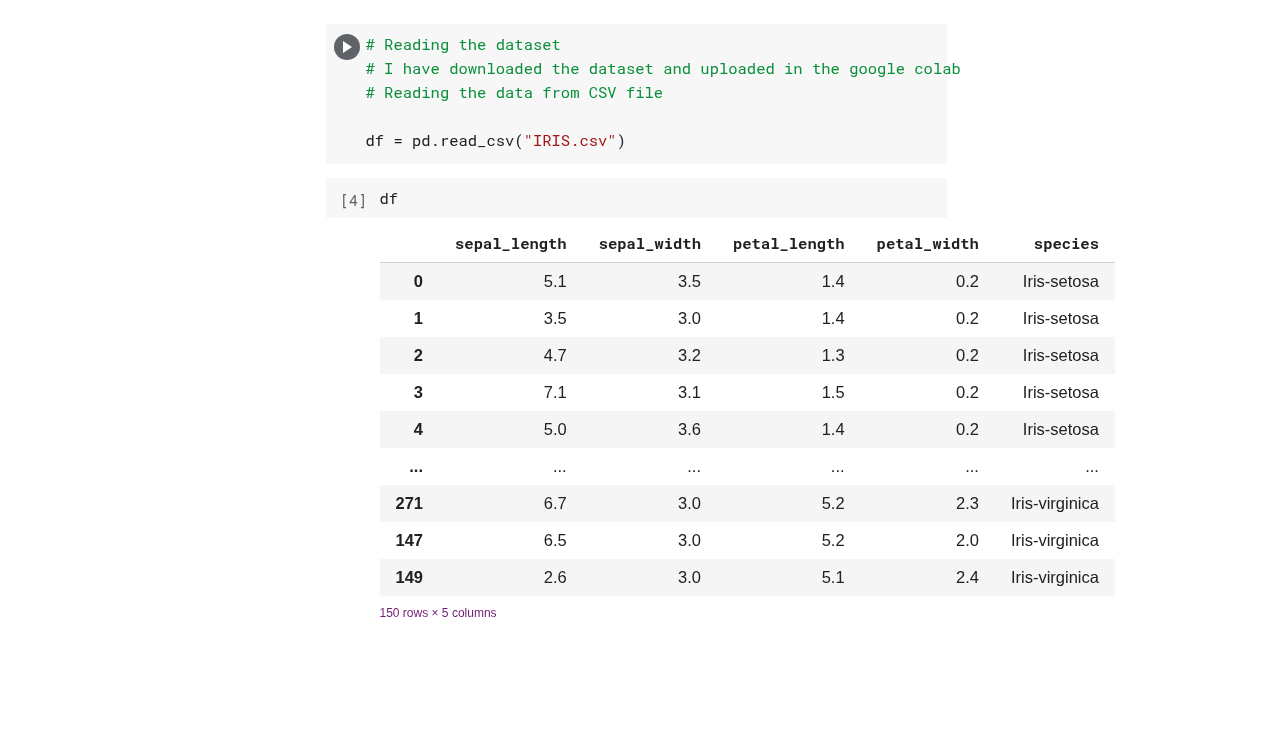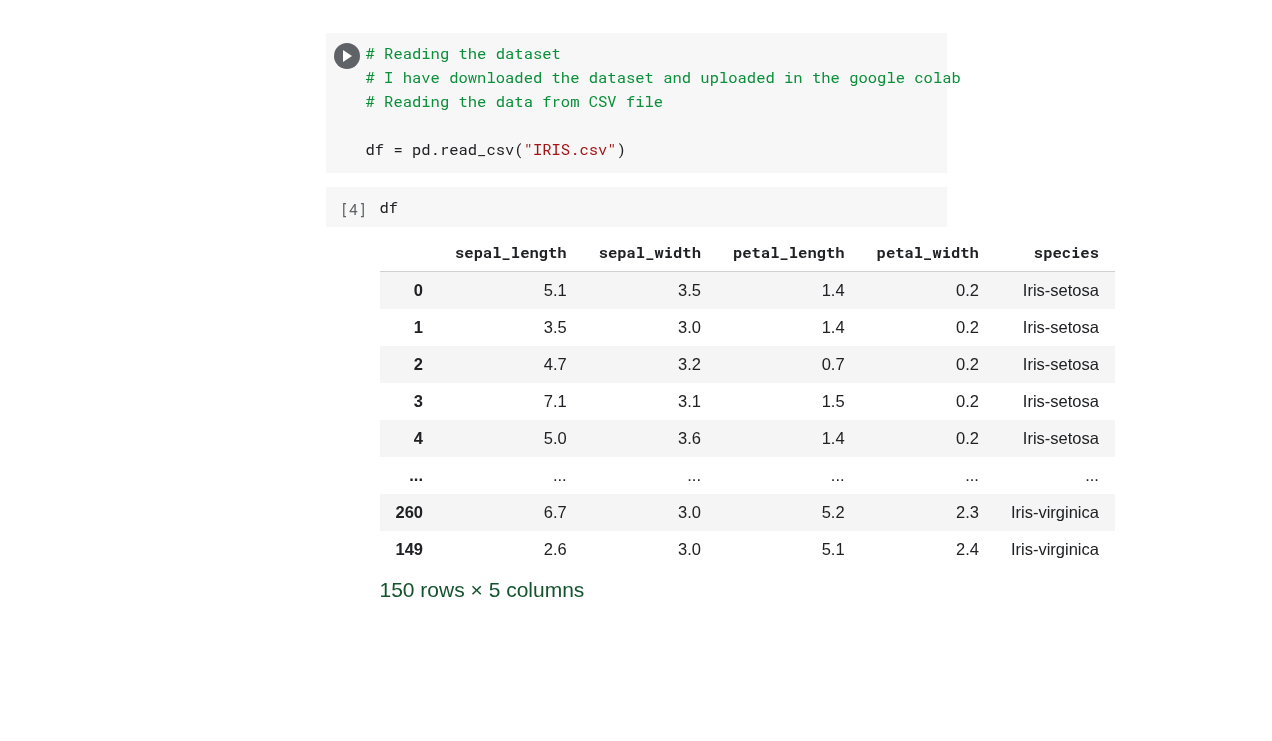--- a/index.html
+++ b/index.html
@@ -4,21 +4,21 @@
 <style>
   html, body {
     margin: 0;
     padding: 0;
     background: #ffffff;
     font-family: Arial, Helvetica, sans-serif;
     color: #202124;
   }
   .page {
     width: 1015px;
-    margin: 17px auto;
+    margin: 8px auto;
     padding-top: 16px;
   }
   .cell {
     margin: 0 197px 14px 197px;
     background: #f7f7f7;
     position: relative;
   }
   .cell-inner {
     display: flex;
     align-items: flex-start;
@@ -85,22 +85,22 @@
   }
   .df-table tbody th {
     font-weight: 700;
     font-family: Arial, Helvetica, sans-serif;
     text-align: right;
   }
   .df-table tbody tr:nth-child(odd) { background: #f5f5f5; }
   .df-table tbody tr:nth-child(even){ background: #ffffff; }
   .df-table thead th:first-child { background: #ffffff; }
   .summary {
-    font-size: 21px;
-    color: #14532d;
+    font-size: 12px;
+    color: #701a75;
     margin: 10px 0 0 0;
   }
   .wand {
     position: absolute;
     left: 950px;
     top: 16px;
     width: 36px;
     height: 36px;
     border-radius: 50%;
     background: #e8f0fe;
@@ -177,21 +177,21 @@
               <td>3.5</td>
               <td>3.0</td>
               <td>1.4</td>
               <td>0.2</td>
               <td>Iris-setosa</td>
             </tr>
             <tr>
               <th>2</th>
               <td>4.7</td>
               <td>3.2</td>
-              <td>0.7</td>
+              <td>1.3</td>
               <td>0.2</td>
               <td>Iris-setosa</td>
             </tr>
             <tr>
               <th>3</th>
               <td>7.1</td>
               <td>3.1</td>
               <td>1.5</td>
               <td>0.2</td>
               <td>Iris-setosa</td>
@@ -206,28 +206,36 @@
             </tr>
             <tr>
               <th>...</th>
               <td>...</td>
               <td>...</td>
               <td>...</td>
               <td>...</td>
               <td>...</td>
             </tr>
             <tr>
-              <th>260</th>
+              <th>271</th>
               <td>6.7</td>
               <td>3.0</td>
               <td>5.2</td>
               <td>2.3</td>
               <td>Iris-virginica</td>
             </tr>
             <tr>
+              <th>147</th>
+              <td>6.5</td>
+              <td>3.0</td>
+              <td>5.2</td>
+              <td>2.0</td>
+              <td>Iris-virginica</td>
+            </tr>
+            <tr>
               <th>149</th>
               <td>2.6</td>
               <td>3.0</td>
               <td>5.1</td>
               <td>2.4</td>
               <td>Iris-virginica</td>
             </tr>
           </tbody>
       </table>
       <div class="summary">150 rows × 5 columns</div>

